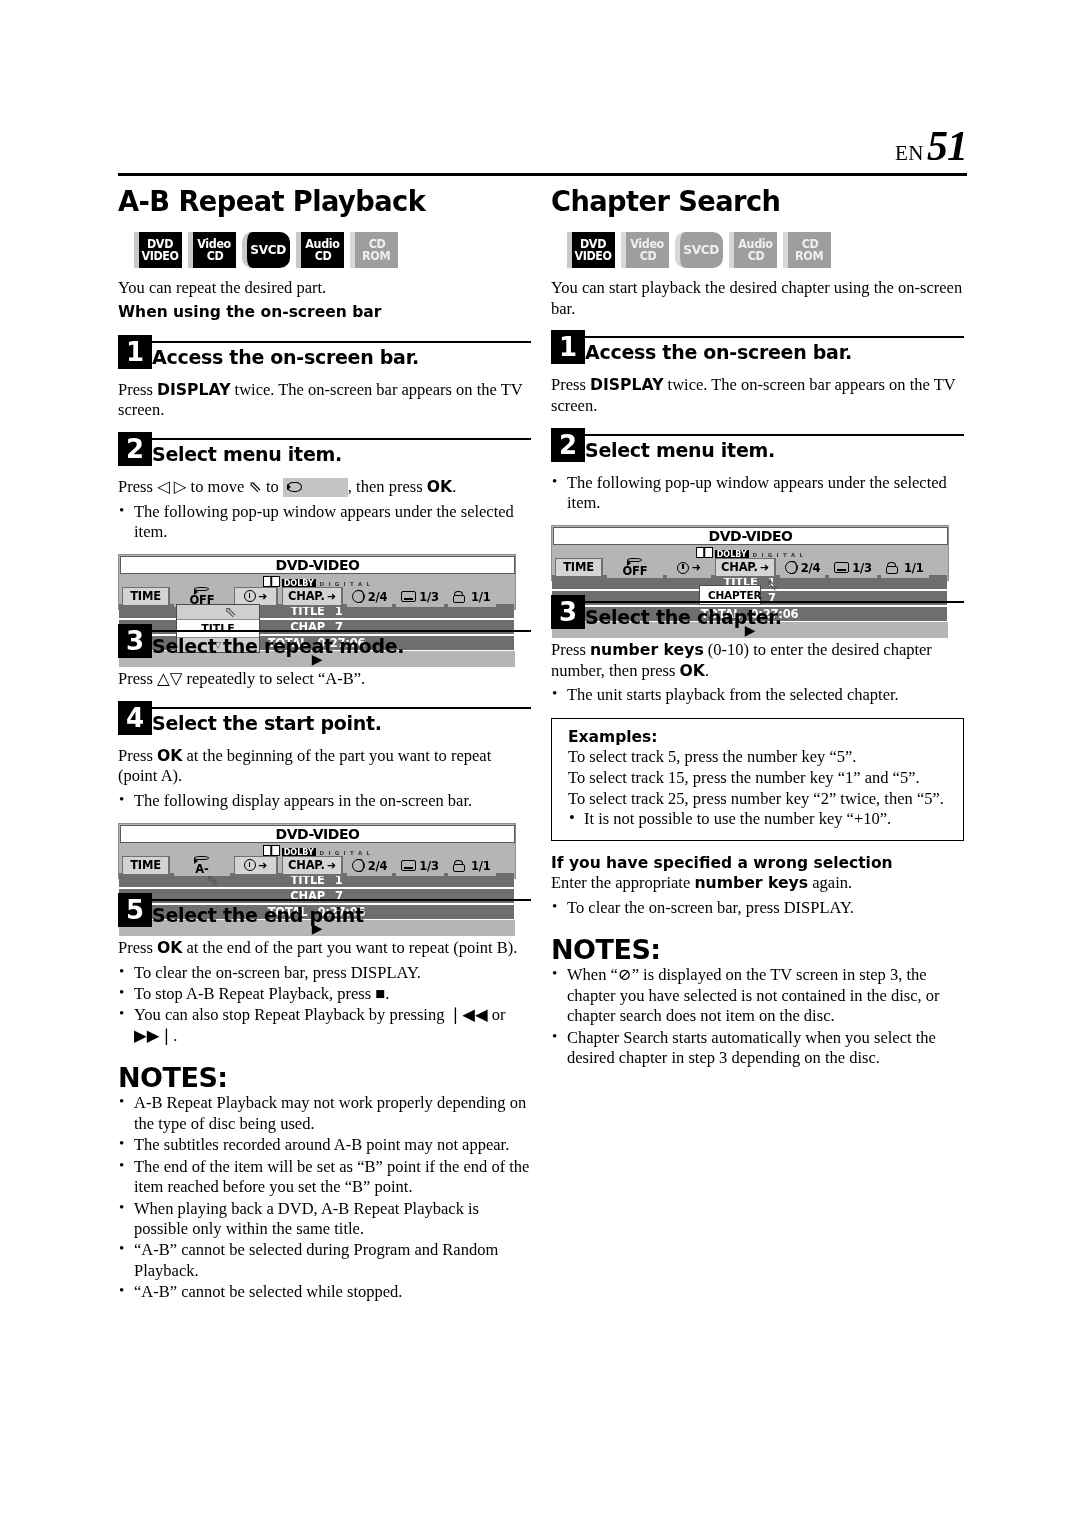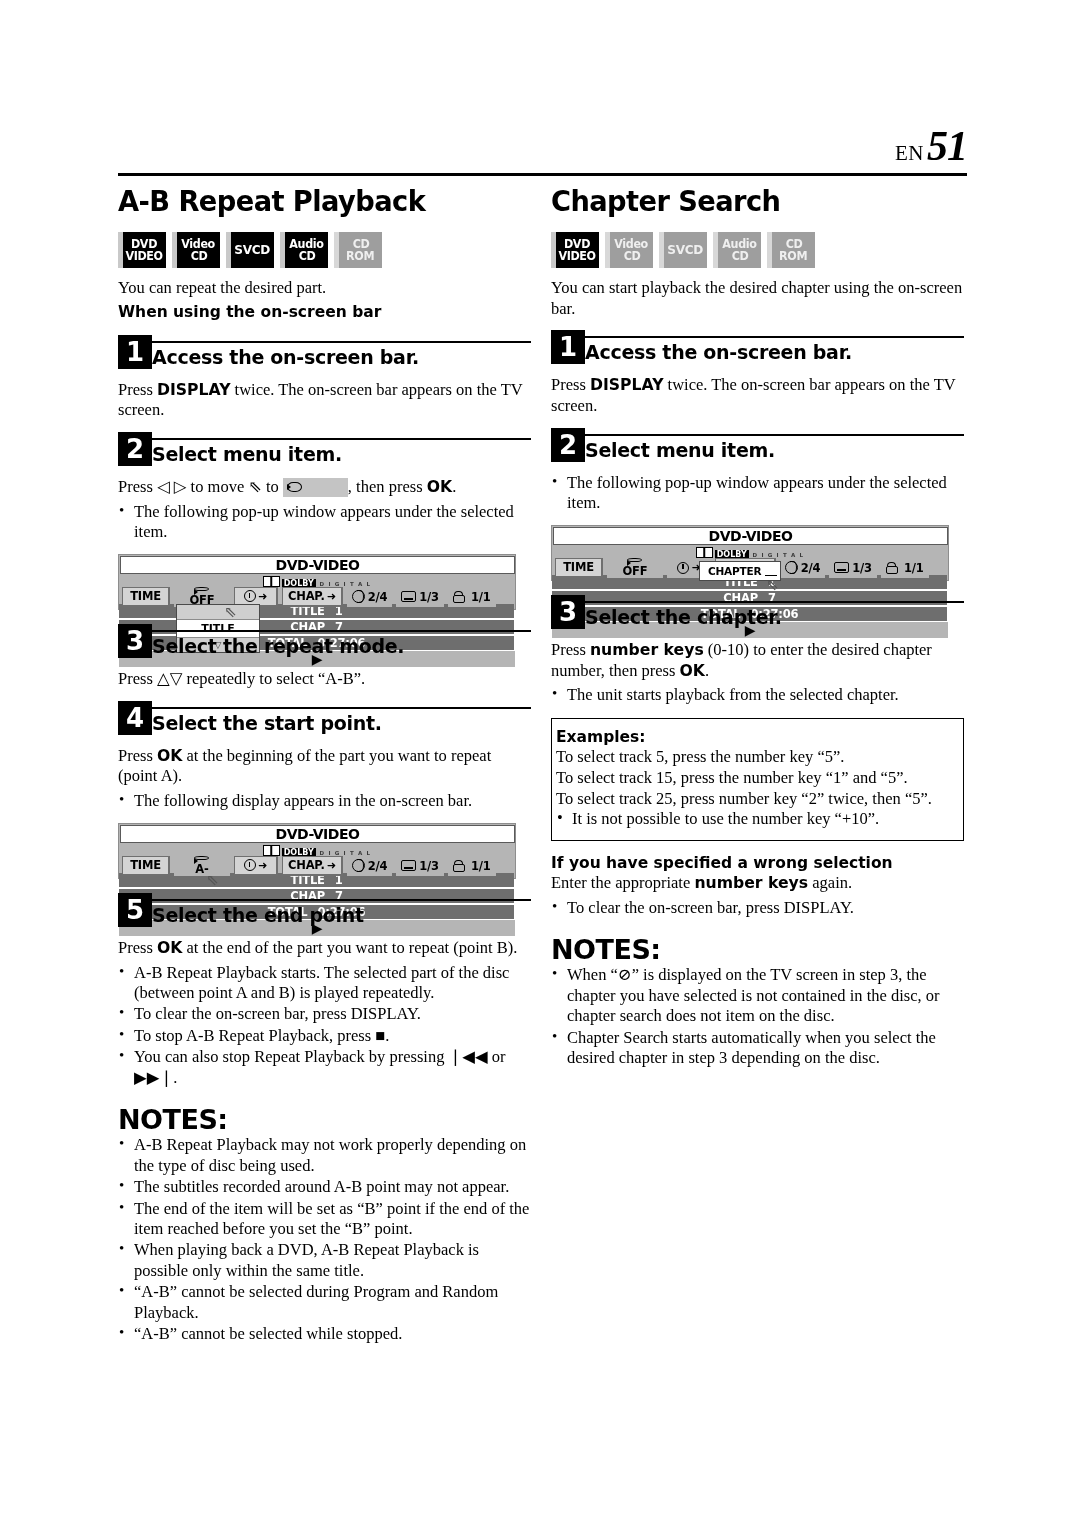--- a/index.html
+++ b/index.html
@@ -78,21 +78,21 @@
     margin: 0 0 14px 0;
     line-height: 1.1;
     transform: scaleX(0.94);
     transform-origin: left center;
   }
 
   
   .badges {
     display: flex;
     gap: 6px;
-    margin: 0 0 10px 0;
+    margin: 0 0 10px 16px;
   }
   .badge {
     width: 48px;
     height: 36px;
     background: #000;
     color: #fff;
     font-family: "DejaVu Sans", sans-serif;
     font-weight: bold;
     font-size: 12px;
     line-height: 1.02;
@@ -104,21 +104,21 @@
     border-left: 5px solid #c9c9c9;
     text-align: center;
     letter-spacing: -0.4px;
   }
   .badge.off {
     background: #9e9e9e;
     color: #efefef;
     border-left-color: #d8d8d8;
   }
   .badge span { display: block; transform: scaleX(0.93); }
-  .badge.one-line { font-size: 13px; }
+  .badge.one-line { font-size: 13px; border-radius: 10px; }
 
   p.body {
     font-size: 16.5px;
     line-height: 1.26;
     margin: 0 0 11px 0;
   }
   p.tight { margin-bottom: 4px; }
   .sub-head {
     font-family: "DejaVu Sans", sans-serif;
     font-size: 15.5px;
@@ -190,21 +190,21 @@
     font-size: 27px;
     font-weight: bold;
     letter-spacing: -0.5px;
     margin: 18px 0 2px 0;
     line-height: 1;
   }
 
   
   .ex-box {
     border: 1.5px solid #000;
-    padding: 9px 12px 10px 4px;
+    padding: 9px 12px 10px 16px;
     margin: 12px 0 13px 0;
   }
   .ex-box .ex-head {
     font-family: "DejaVu Sans", sans-serif;
     font-weight: bold;
     font-size: 15.5px;
     margin-bottom: 1px;
   }
   .ex-box .ex-line {
     font-size: 16.5px;
@@ -395,23 +395,23 @@
   }
   .popup-title .pu-row.last {
     border-bottom: none;
     display: flex;
     align-items: center;
     justify-content: center;
     font-size: 9px;
     color: #3a3a3a;
   }
   .popup-chapter {
-    top: 36px;
+    top: 60px;
     left: 148px;
-    width: 82px;
+    width: 62px;
     height: 20px;
     background: #ffffff;
     display: flex;
     align-items: center;
     padding-left: 8px;
     font-size: 10.5px;
     font-weight: bold;
     letter-spacing: -0.2px;
     color: #000;
   }
@@ -724,21 +724,20 @@
     </div>
 
     <div class="step">
       <div class="step-num">5</div>
       <div class="step-body">
         <div class="step-title">Select the end point</div>
       </div>
     </div>
     <p class="body tight"><span>Press </span><b>OK</b><span> at the end of the part you want to repeat (point B).</span></p>
     <ul class="bullets">
-      <li>A-B Repeat Playback starts. The selected part of the disc (between point A and B) is played repeatedly.</li>
       <li>To clear the on-screen bar, press DISPLAY.</li>
       <li>To stop A-B Repeat Playback, press ■.</li>
       <li>You can also stop Repeat Playback by pressing ❘◀◀ or ▶▶❘.</li>
     </ul>
 
     <div class="notes-title">NOTES:</div>
     <ul class="bullets">
       <li>A-B Repeat Playback may not work properly depending on the type of disc being used.</li>
       <li>The subtitles recorded around A-B point may not appear.</li>
       <li>The end of the item will be set as “B” point if the end of the item reached before you set the “B” point.</li>

